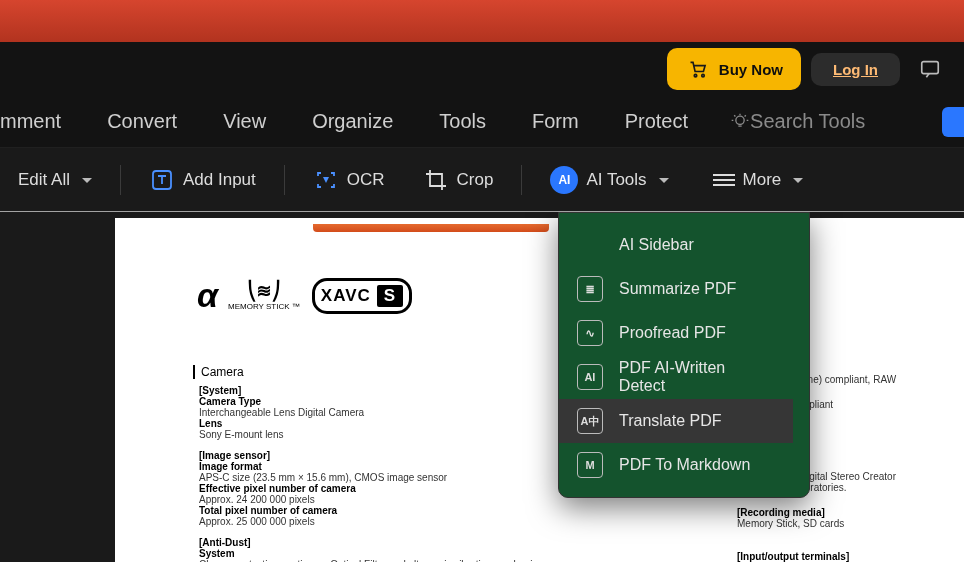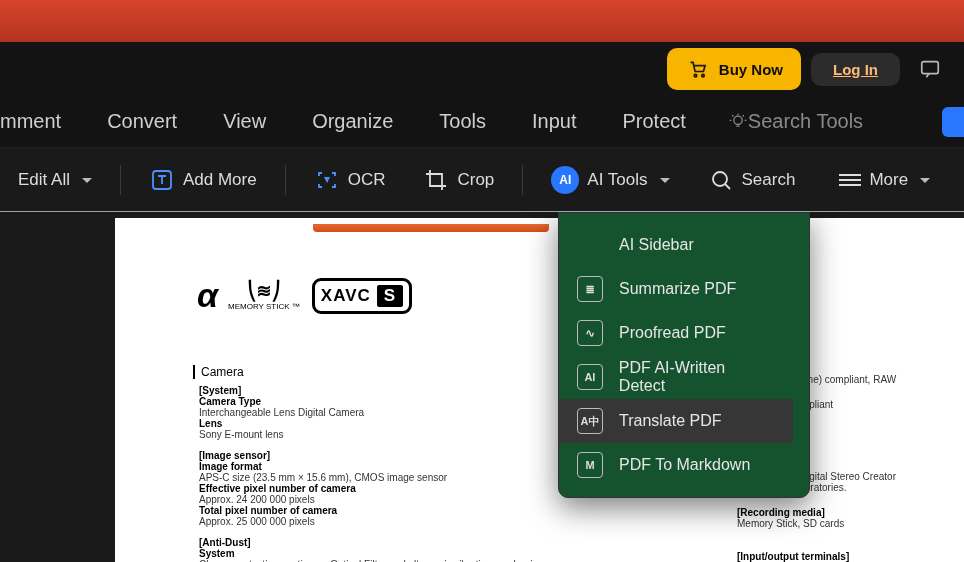--- a/index.html
+++ b/index.html
@@ -21,21 +21,21 @@
   .chev::after { content: ""; display: inline-block; border: 5px solid transparent; border-top-color: #bbb; margin-left: 4px; transform: translateY(3px); }
   .more-icon span { display:block; width:22px; height:2px; background:#ddd; margin:3px 0; }
   .workspace { position: relative; display: flex; height: calc(562px - 42px - 54px - 52px - 64px); background: #1a1a1a; overflow:hidden; }
   .doc-wrap { position: absolute; top: 6px; left: 115px; right: 0; height: 600px; background: #fff; color: #000; overflow: hidden; }
   .doc-inner { padding: 18px 28px 0 84px; font-size: 11px; position: relative; }
   .red-ribbon { position:absolute; left:198px; top:6px; width:236px; height:8px; background: linear-gradient(#e56a2f,#d34c1b); border-radius:0 0 4px 4px; }
   .logos { display:flex; align-items:center; gap:12px; margin: 40px 0 50px -2px; }
   .alpha { font-size: 34px; font-weight: 900; font-style: italic; letter-spacing: -2px; }
   .mstick { font-size: 8px; text-align:center; }
   .mstick-top { font-family: serif; font-weight:bold; font-size: 18px; }
-  .xavc { border: 3px solid #000; border-radius: 9px; padding: 4px 6px; display:flex; align-items:center; gap:6px; font-weight: 900; font-size: 17px; letter-spacing:1px;}
+  .xavc { border: 3px solid #000; border-radius: 15px; padding: 4px 6px; display:flex; align-items:center; gap:6px; font-weight: 900; font-size: 17px; letter-spacing:1px;}
   .xavc .sbox { background:#000; color:#fff; padding:1px 7px; border-radius:2px; }
   .hcat { font-size:12px; font-weight: normal; border-left: 2px solid #000; padding-left:6px; margin: 6px 0 6px -6px; }
   .shead { font-size:10px; font-weight: 700; color:#000; margin-top:6px; }
   .label { font-size:10px; font-weight:700; }
   .val { font-size:10px; color:#333; }
   .col2 { position:absolute; left: 622px; top: 152px; font-size:10px; color:#000; }
   .dropdown { position:absolute; top:0; left:558px; width:252px; background:#14532d; border:1px solid #333; border-radius:0 0 10px 10px; padding: 10px 16px 10px 0; box-shadow: 0 10px 30px rgba(0,0,0,0.5); z-index:10; }
   .dd-item { display:flex; align-items:center; gap:16px; height: 44px; padding: 0 18px; font-size:16px; color:#e6e6e6; }
   .dd-item:hover, .dd-item.hov { background:#363636; }
   .dd-ico { width:26px; height:26px; border:1.5px solid #bbb; border-radius:4px; display:flex; align-items:center; justify-content:center; font-size:11px; color:#ddd; font-weight:600; }
@@ -68,21 +68,21 @@
       </svg>
   </div>
 </div>
 
 <div class="menubar">
   <div class="mitem" style="padding-left:0">mment</div>
   <div class="mitem">Convert</div>
   <div class="mitem">View</div>
   <div class="mitem">Organize</div>
   <div class="mitem">Tools</div>
-  <div class="mitem">Input</div>
+  <div class="mitem">Form</div>
   <div class="mitem">Protect</div>
   <div class="search-tools">
     <svg width="20" height="20" viewBox="0 0 24 24" fill="none" stroke="#8a8a8a" stroke-width="1.6">
         <circle cx="12" cy="10" r="5"></circle>
         <path d="M12 2v2M4 10H2M22 10h-2M5 4l1.5 1.5M19 4l-1.5 1.5M10 17h4"></path>
       </svg>
     <span>Search Tools</span>
   </div>
   <div class="blue-chip"></div>
 </div>
@@ -92,21 +92,21 @@
     <span>Edit All</span>
   </div>
   <div class="vsep"></div>
   <div class="tbtn">
     <span class="iconbox">
       <svg width="24" height="24" viewBox="0 0 24 24" fill="none" stroke="#4a90ff" stroke-width="1.8">
           <rect x="3" y="3" width="18" height="18" rx="3"></rect>
           <path d="M8 8h8M12 8v8"></path>
         </svg>
     </span>
-    <span>Add More</span>
+    <span>Add Input</span>
   </div>
   <div class="vsep"></div>
   <div class="tbtn">
     <span class="iconbox">
       <svg width="24" height="24" viewBox="0 0 24 24" fill="none" stroke="#4a90ff" stroke-width="1.8">
           <path d="M4 8V5h3M20 8V5h-3M4 16v3h3M20 16v3h-3"></path>
           <path d="M9 9h6l-3 6z" fill="#4a90ff" stroke="none"></path>
         </svg>
     </span>
     <span>OCR</span>
@@ -116,29 +116,20 @@
       <svg width="24" height="24" viewBox="0 0 24 24" fill="none" stroke="#ddd" stroke-width="1.8">
           <path d="M6 2v16h16M2 6h16v16"></path>
         </svg>
     </span>
     <span>Crop</span>
   </div>
   <div class="vsep"></div>
   <div class="tbtn chev">
     <span class="ai-circle">AI</span>
     <span>AI Tools</span>
-  </div>
-  <div class="tbtn">
-    <span class="iconbox">
-      <svg width="24" height="24" viewBox="0 0 24 24" fill="none" stroke="#ddd" stroke-width="1.8">
-          <circle cx="11" cy="11" r="7"></circle>
-          <path d="M21 21l-5-5"></path>
-        </svg>
-    </span>
-    <span>Search</span>
   </div>
   <div class="tbtn chev" style="margin-left:6px;">
     <span class="more-icon">
         <span></span>
         <span></span>
         <span></span>
       </span>
     <span>More</span>
   </div>
 </div>

